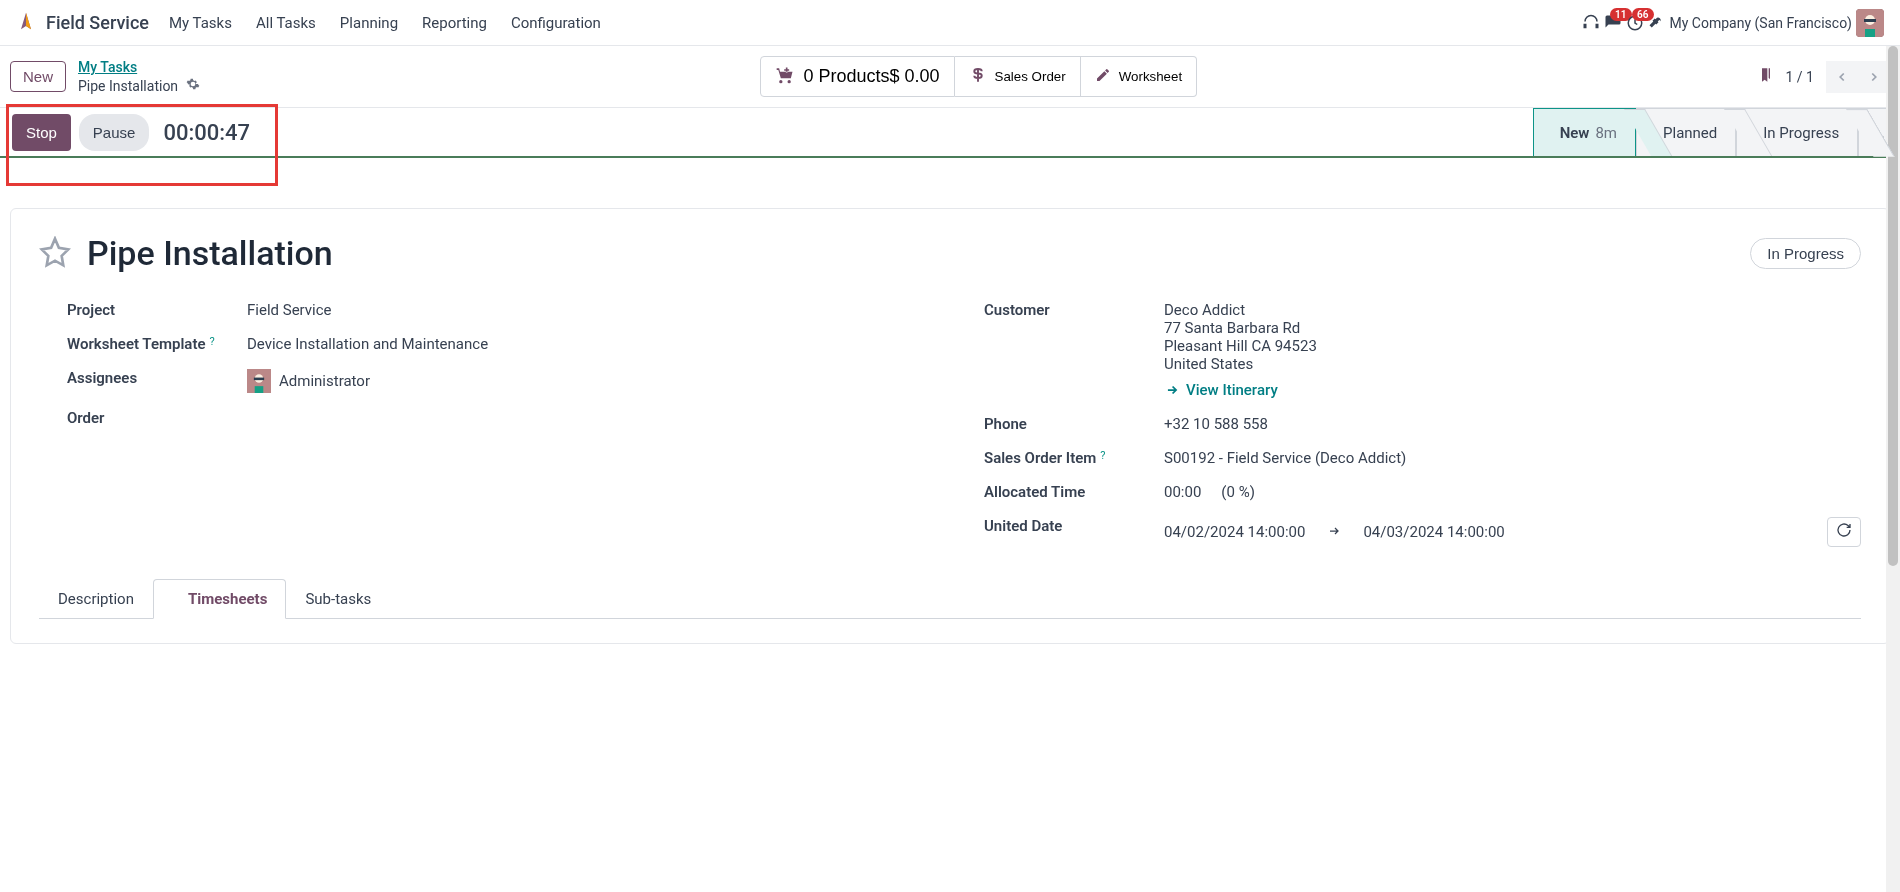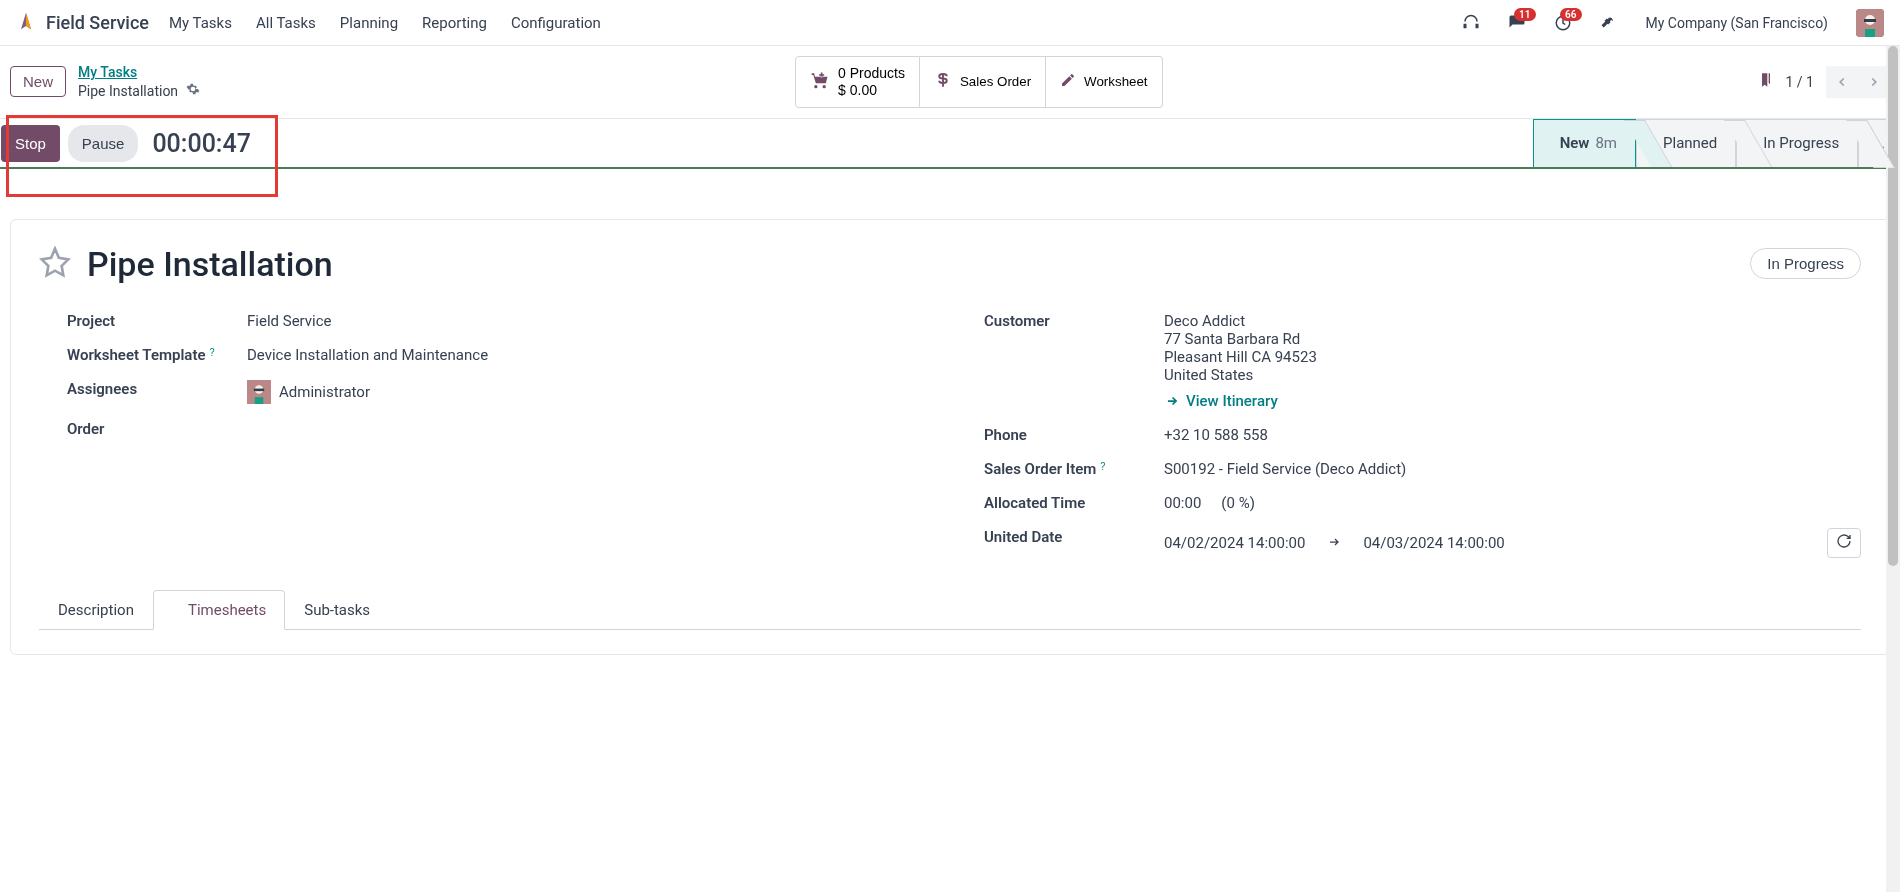--- a/index.html
+++ b/index.html
@@ -4,55 +4,55 @@
 <style>
   * { box-sizing: border-box; margin: 0; padding: 0; }
   body { font-family: -apple-system, BlinkMacSystemFont, "Segoe UI", Roboto, sans-serif; font-size: 14px; color: #374151; background: #fff; }
   
   
   .topnav { display: flex; align-items: center; height: 46px; padding: 0 16px; border-bottom: 1px solid #e5e7eb; }
   .topnav .logo { margin-right: 10px; }
   .topnav .app-title { font-size: 18px; font-weight: 500; color: #374151; margin-right: 20px; }
   .topnav .menu { display: flex; gap: 24px; }
   .topnav .menu a { color: #374151; text-decoration: none; font-size: 15px; }
-  .topnav .right { margin-left: auto; display: flex; align-items: center; gap: 28px; }
+  .topnav .right { margin-left: auto; display: flex; align-items: center; gap: 4px; }
   .icon-btn { position: relative; cursor: pointer; display: flex; align-items: center; }
   .badge { position: absolute; top: -6px; right: -10px; background: #d63031; color: #fff; font-size: 10px; font-weight: 600; padding: 1px 5px; border-radius: 10px; }
   .company { font-size: 14px; color: #374151; }
   .avatar { width: 28px; height: 28px; border-radius: 4px; background: #8b5a5a; display: flex; align-items: center; justify-content: center; overflow: hidden; }
   
   
   .controlbar { display: flex; align-items: center; padding: 10px 10px 6px 10px; gap: 12px; }
   .btn-new { border: 1px solid #714b67; color: #714b67; background: #fff; padding: 6px 12px; border-radius: 4px; font-size: 15px; cursor: pointer; }
   .breadcrumb { display: flex; flex-direction: column; gap: 2px; }
   .breadcrumb .top { color: #017e84; font-size: 14px; font-weight: 500; }
   .breadcrumb .bottom { color: #374151; font-size: 14px; display: flex; align-items: center; gap: 8px; }
   .breadcrumb .gear { color: #6b7280; cursor: pointer; }
   
   .action-buttons { display: flex; margin-left: auto; margin-right: auto; }
   .action-btn { display: flex; align-items: center; gap: 8px; padding: 8px 14px; border: 1px solid #d1d5db; background: #fff; cursor: pointer; }
   .action-btn:first-child { border-radius: 4px 0 0 4px; }
   .action-btn:last-child { border-radius: 0 4px 4px 0; }
   .action-btn:not(:first-child) { border-left: none; }
   .action-btn .icon { color: #714b67; }
-  .action-btn .lines { display: flex; flex-direction: column; line-height: 1.2; font-size: 14px; text-align: left; }
+  .action-btn .lines { display: flex; flex-direction: row; line-height: 1.2; font-size: 18px; text-align: left; }
   
   .pager { display: flex; align-items: center; gap: 12px; }
   .bookmark { color: #714b67; cursor: pointer; }
   .page-info { font-size: 14px; }
   .pager-btns { display: flex; }
   .pager-btn { width: 32px; height: 32px; background: #f3f4f6; border: none; display: flex; align-items: center; justify-content: center; cursor: pointer; color: #9ca3af; }
   
   
   .statusbar-wrap { position: relative; border-top: 1px solid #e5e7eb; border-bottom: 1px solid #9b9b9b; background: #fff; margin-top: 4px; min-height: 50px; display: flex; align-items: stretch; }
   .highlight-box { position: absolute; left: 6px; top: -4px; width: 272px; height: 82px; border: 3px solid #e53935; z-index: 10; pointer-events: none; }
-  .timer-controls { display: flex; align-items: center; gap: 8px; padding: 6px 1px; }
+  .timer-controls { display: flex; align-items: center; gap: 8px; padding: 6px 12px; }
   .btn-stop { background: #714b67; color: #fff; border: none; padding: 10px 14px; border-radius: 4px; font-size: 15px; cursor: pointer; }
   .btn-pause { background: #e5e7eb; color: #374151; border: none; padding: 10px 14px; border-radius: 16px; font-size: 15px; cursor: pointer; }
-  .timer { font-size: 25px; font-weight: 500; color: #374151; margin-left: 6px; }
+  .timer { font-size: 22px; font-weight: 500; color: #374151; margin-left: 6px; }
   .green-line { position: absolute; bottom: -1px; left: 0; right: 0; height: 2px; background: #4a7c59; }
   
   .stages { margin-left: auto; display: flex; align-items: stretch; }
   .stage { position: relative; display: flex; align-items: center; padding: 0 18px 0 26px; border: 1px solid #d1d5db; background: #f3f4f6; font-size: 15px; color: #374151; cursor: pointer; }
   .stage.active { background: #e0f2f1; border-color: #0d9488; color: #374151; }
   .stage.active .new-label { font-weight: 600; margin-right: 6px; }
   .stage.active .duration { color: #6b7280; }
   .stage::after { content: ""; position: absolute; right: -10px; top: 0; bottom: 0; width: 20px; background: inherit; border-right: 1px solid #d1d5db; border-top: 1px solid #d1d5db; transform: skewX(30deg); transform-origin: top; z-index: 1; }
   .stage:last-child::after { display: none; }
   .stage.more { padding: 0 14px; }
@@ -75,21 +75,21 @@
   .assignee .mini-avatar { width: 24px; height: 24px; border-radius: 4px; background: #8b5a5a; display: flex; align-items: center; justify-content: center; }
   .link-teal { color: #017e84; font-weight: 500; display: flex; align-items: center; gap: 6px; cursor: pointer; margin-top: 8px; }
   .alloc { display: flex; gap: 20px; }
   .date-row { display: flex; align-items: center; gap: 20px; }
   .arrow-sep { color: #374151; }
   .refresh { margin-left: auto; border: 1px solid #d1d5db; border-radius: 4px; padding: 4px 8px; cursor: pointer; }
   
   
   .tabs { display: flex; margin-top: 24px; border-bottom: 1px solid #d1d5db; }
   .tab { padding: 10px 18px; border: 1px solid transparent; border-bottom: none; font-size: 15px; color: #374151; cursor: pointer; background: #fff; }
-  .tab.active { border-color: #d1d5db; border-bottom: 1px solid #fff; margin-bottom: -1px; color: #714b67; font-weight: 400; border-radius: 4px 4px 0 0; padding-left: 34px; }
+  .tab.active { border-color: #d1d5db; border-bottom: 1px solid #fff; margin-bottom: -1px; color: #714b67; font-weight: 700; border-radius: 4px 4px 0 0; padding-left: 34px; }
   
   
   .scrolltrack { position: fixed; right: 0; top: 46px; bottom: 0; width: 14px; background: #f1f1f1; }
   .scrollthumb { position: absolute; left: 2px; right: 2px; top: 0; height: 520px; background: #c1c1c1; border-radius: 5px; }
 </style>
 </head>
 <body>
 
 <div class="topnav">
   <span class="logo">

